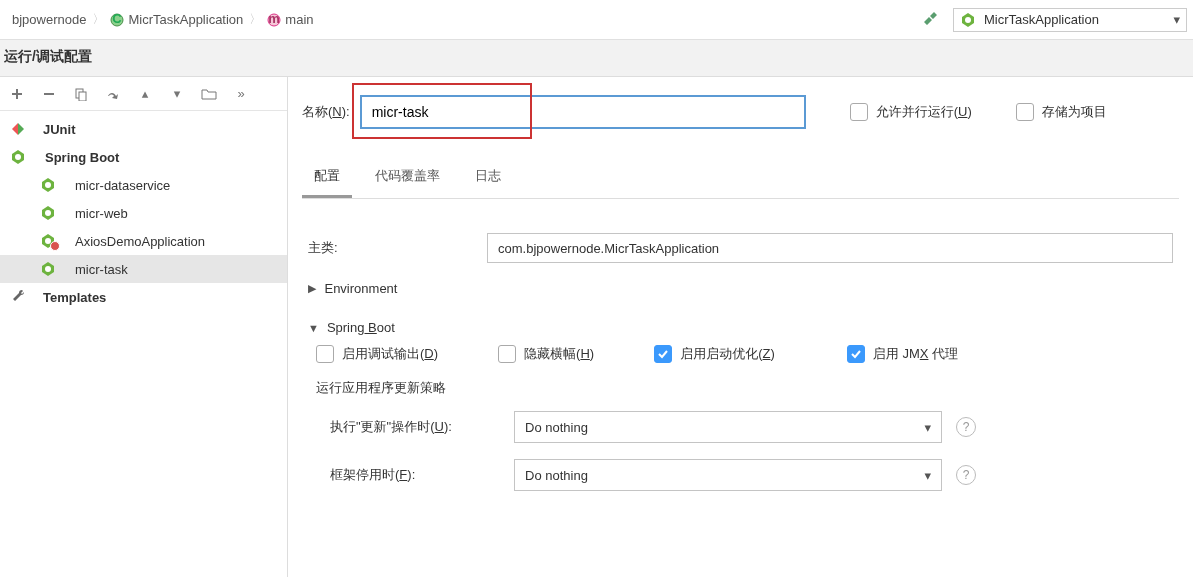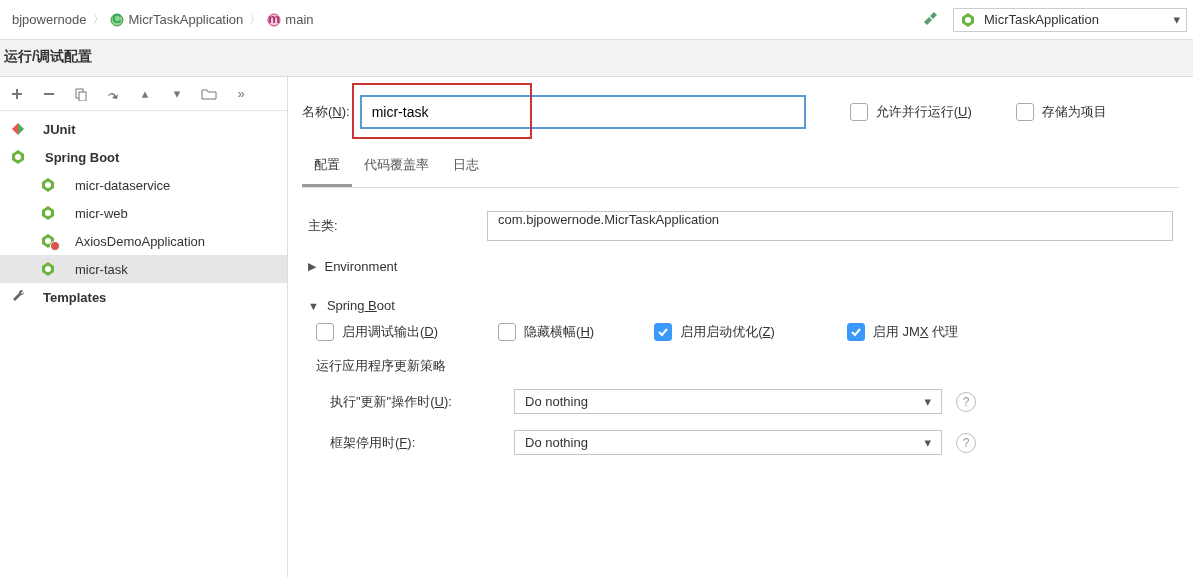--- a/index.html
+++ b/index.html
@@ -43,37 +43,37 @@
     .u { text-decoration: underline; }
     .name-input { width: 446px; height: 34px; border: 2px solid #5b9ad4; padding: 0 10px; font-size: 14px; outline: none; }
     .name-wrap { position: relative; }
     .hl { position: absolute; left: -8px; top: -12px; width: 180px; height: 56px; border: 2px solid #c33; pointer-events: none; }
     .chk-row { display: flex; align-items: flex-start; gap: 8px; margin-left: 34px; }
     .chk { width: 18px; height: 18px; border: 1px solid #aaa; background: #fff; border-radius: 3px; display: inline-flex; align-items: center; justify-content: center; }
     .chk.checked { background: #3b99fc; border-color: #3b99fc; }
     .chk.checked svg { color: #fff; }
     .chk-label { color: #333; }
     
-    .tabs-row { display: flex; gap: 0; border-bottom: 1px solid #ddd; margin: 1px 14px; }
+    .tabs-row { display: flex; gap: 11px; border-bottom: 1px solid #ddd; margin: 12px 14px; }
     .tab { padding: 8px 12px 10px 12px; color: #555; cursor: pointer; }
     .tab.active { border-bottom: 3px solid #999; color: #333; }
     
     .section { padding: 14px 20px; }
     .field-row { display: flex; align-items: center; gap: 24px; margin: 8px 0 18px 0; }
     .field-label { width: 155px; color: #333; }
-    .main-class-input { flex: 1; height: 30px; border: 1px solid #c4c4c4; background: #fff; padding: 0 10px; display: flex; }
+    .main-class-input { flex: 1; height: 30px; border: 1px solid #c4c4c4; background: #fff; padding: 0 10px; display: flex; align-items: center; }
     
     .collapse-header { display: flex; align-items: center; gap: 8px; color: #333; margin: 10px 0 8px 0; cursor: pointer; }
     .collapse-header .tri { color: #555; font-size: 11px; }
     .indent-block { padding-left: 8px; }
     .sb-checks { display: flex; gap: 60px; margin: 10px 0 16px 0; padding-left: 0; }
     .sub-label { color: #333; margin: 6px 0 14px 0; }
     .dd-row { display: flex; align-items: center; gap: 14px; margin: 10px 0 16px 0; padding-left: 14px; }
     .dd-label { width: 170px; }
-    .dropdown { width: 428px; height: 25px; border: 1px solid #c4c4c4; background: #fff; display: flex; align-items: center; padding: 0 10px; }
+    .dropdown { width: 428px; height: 32px; border: 1px solid #c4c4c4; background: #fff; display: flex; align-items: center; padding: 0 10px; }
     .dropdown .tri { margin-left: auto; color: #555; }
     .help-icon { width: 20px; height: 20px; border: 1px solid #bbb; border-radius: 50%; display: flex; align-items: center; justify-content: center; color: #999; font-size: 12px; }
     
     
     .svg-icon { display: block; }
   </style>
 </head>
 <body>
 
 <div class="breadcrumb-bar">

